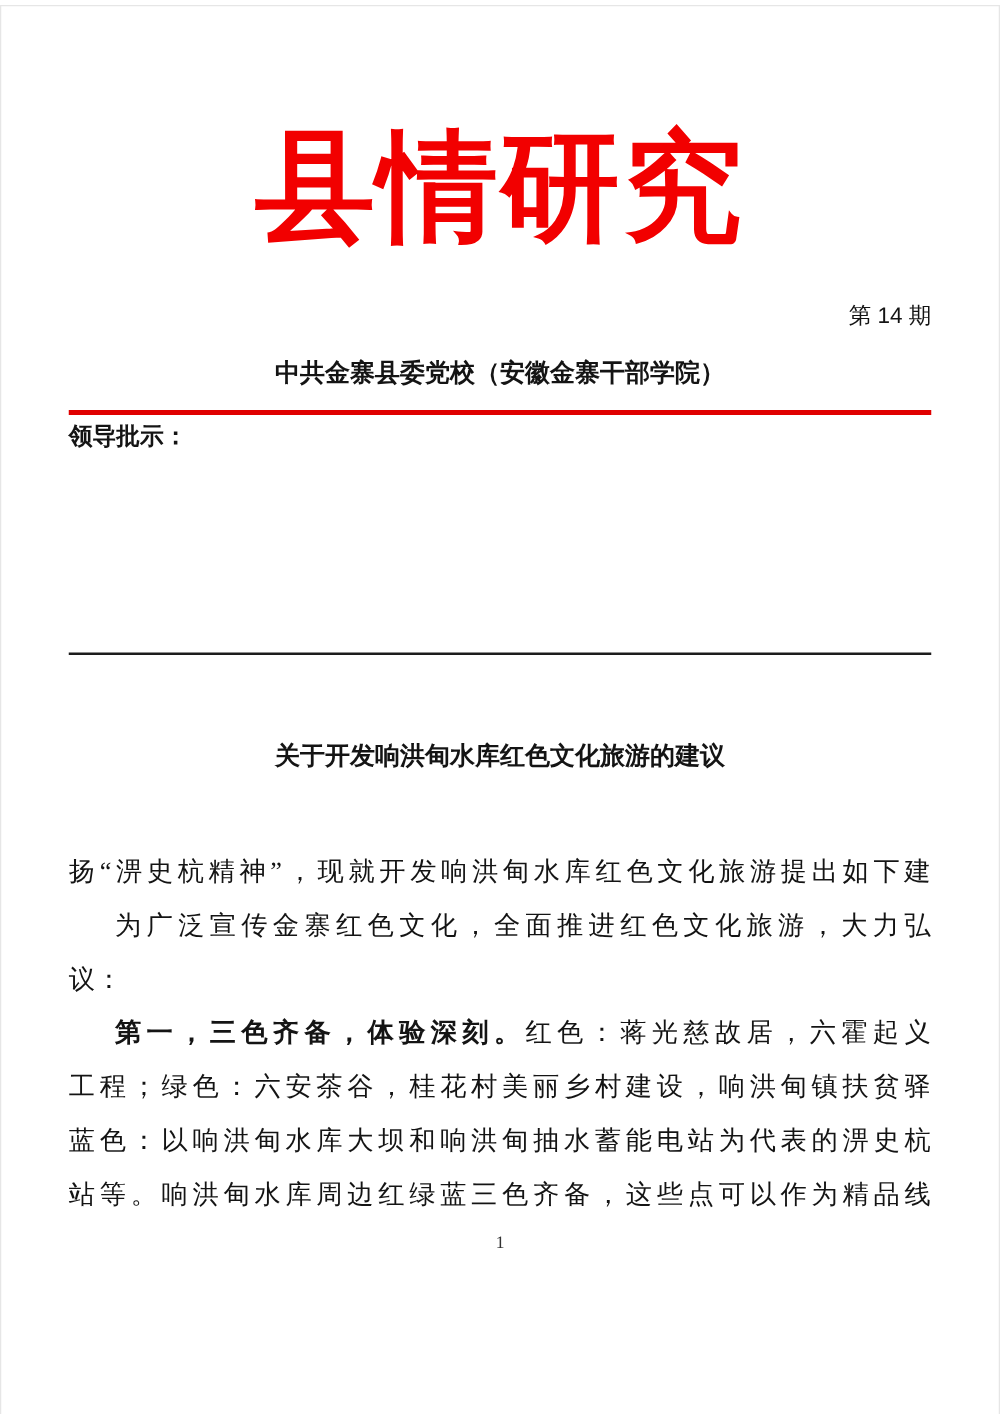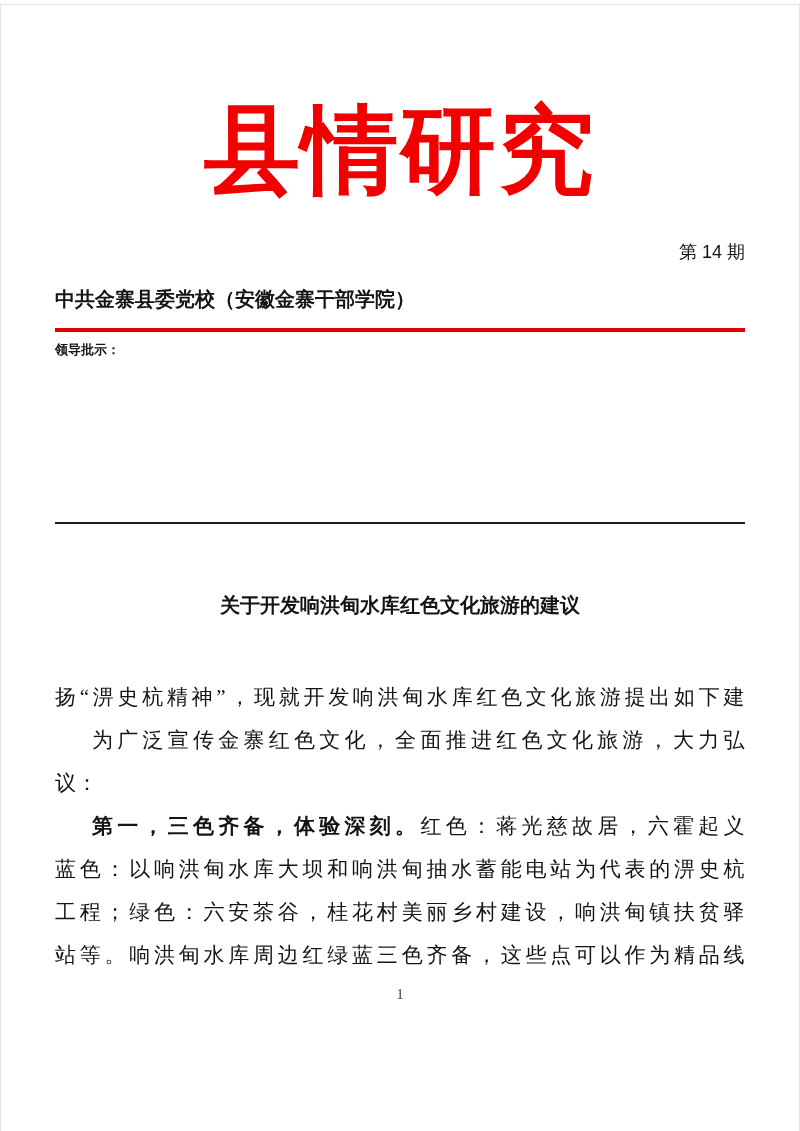--- a/index.html
+++ b/index.html
@@ -29,36 +29,36 @@
   .issue-label {
     margin-top: 34px;
     text-align: right;
     font-family: "Liberation Sans", "DejaVu Sans", sans-serif;
     font-size: 18px;
     line-height: 26px;
   }
   .org-date-row {
     margin-top: 20px;
     display: flex;
-    justify-content: flex-start;
+    justify-content: center;
     align-items: baseline;
     font-family: "Liberation Sans", "DejaVu Sans", sans-serif;
     line-height: 28px;
   }
   .org-name { font-size: 20px; font-weight: bold; }
   .pub-date { font-size: 19px; font-weight: normal; }
   .red-rule {
     margin-top: 15px;
     height: 4px;
     width: 100%;
   }
   .leader-note-label {
     margin-top: 6px;
     font-family: "Liberation Sans", "DejaVu Sans", sans-serif;
-    font-size: 13px;
+    font-size: 19px;
     font-weight: bold;
     line-height: 24px;
   }
   .leader-note-area { height: 160px; }
   .black-rule {
     height: 2px;
     width: 100%;
     background: #1c1c1c;
   }
   .article-title {
@@ -110,20 +110,20 @@
 
   <div class="black-rule" style="background: rgb(28, 28, 28);"></div>
 
   <div class="article-title">关于开发响洪甸水库红色文化旅游的建议</div>
 
   <div class="article-body">
       <div class="body-line fill"><span class="seg">扬“淠史杭精神”，现就开发响洪甸水库红色文化旅游提出如下建</span></div>
       <div class="body-line indent fill"><span class="seg">为广泛宣传金寨红色文化，全面推进红色文化旅游，大力弘</span></div>
       <div class="body-line lastline"><span class="seg">议：</span></div>
       <div class="body-line indent fill"><span class="seg bold">第一，三色齐备，体验深刻。</span><span class="seg">红色：蒋光慈故居，六霍起义</span></div>
+      <div class="body-line fill"><span class="seg">工程；绿色：六安茶谷，桂花村美丽乡村建设，响洪甸镇扶贫驿</span></div>
       <div class="body-line fill"><span class="seg">蓝色：以响洪甸水库大坝和响洪甸抽水蓄能电站为代表的淠史杭</span></div>
-      <div class="body-line fill"><span class="seg">工程；绿色：六安茶谷，桂花村美丽乡村建设，响洪甸镇扶贫驿</span></div>
       <div class="body-line fill"><span class="seg">站等。响洪甸水库周边红绿蓝三色齐备，这些点可以作为精品线</span></div>
     </div>
 
   <div class="page-number">1</div>
 
 </div>
 
 </body></html>

